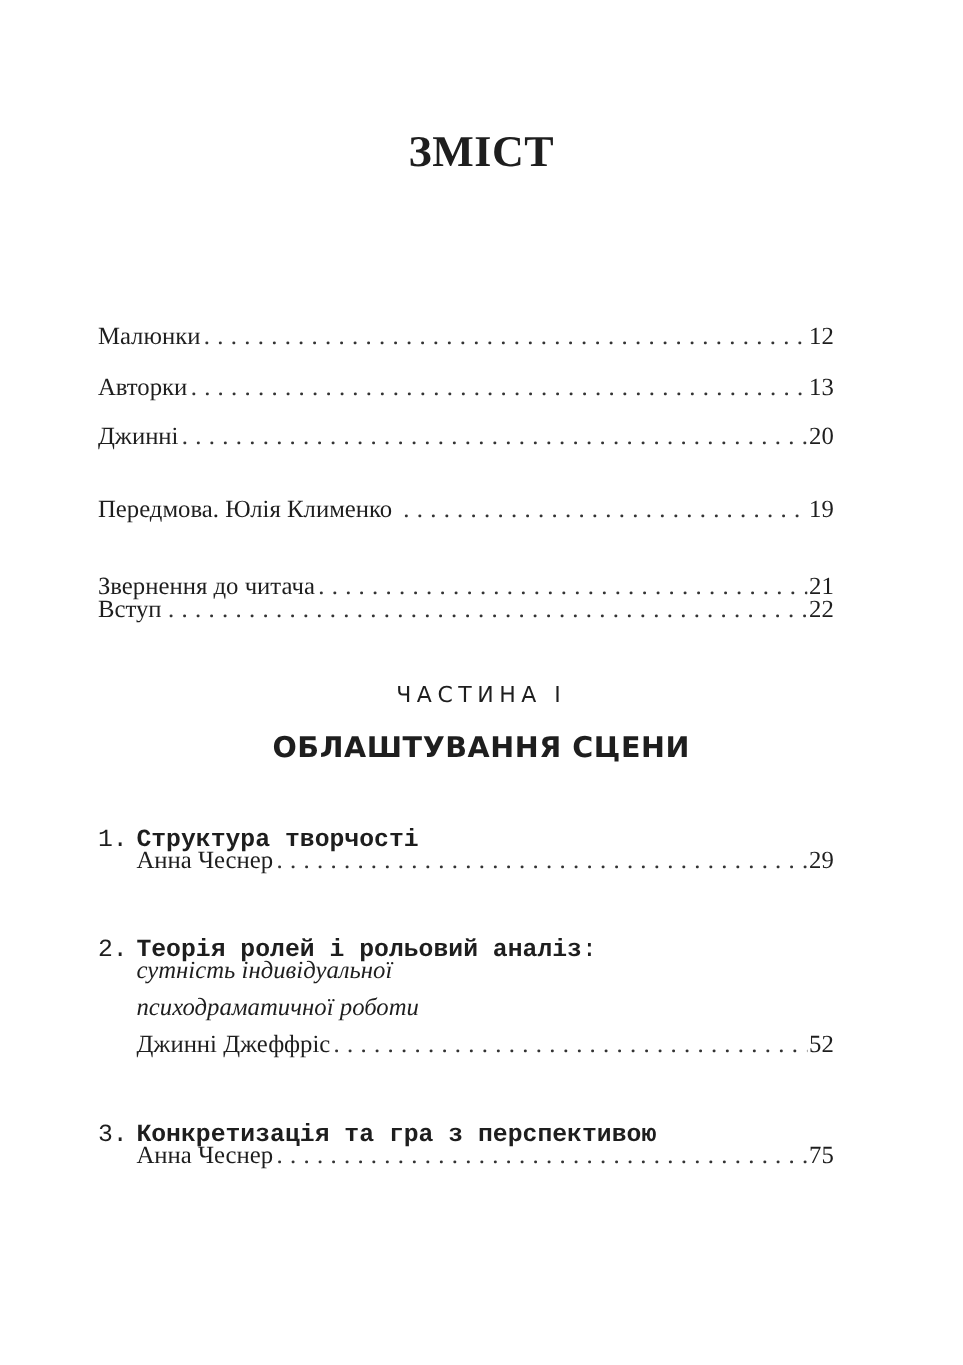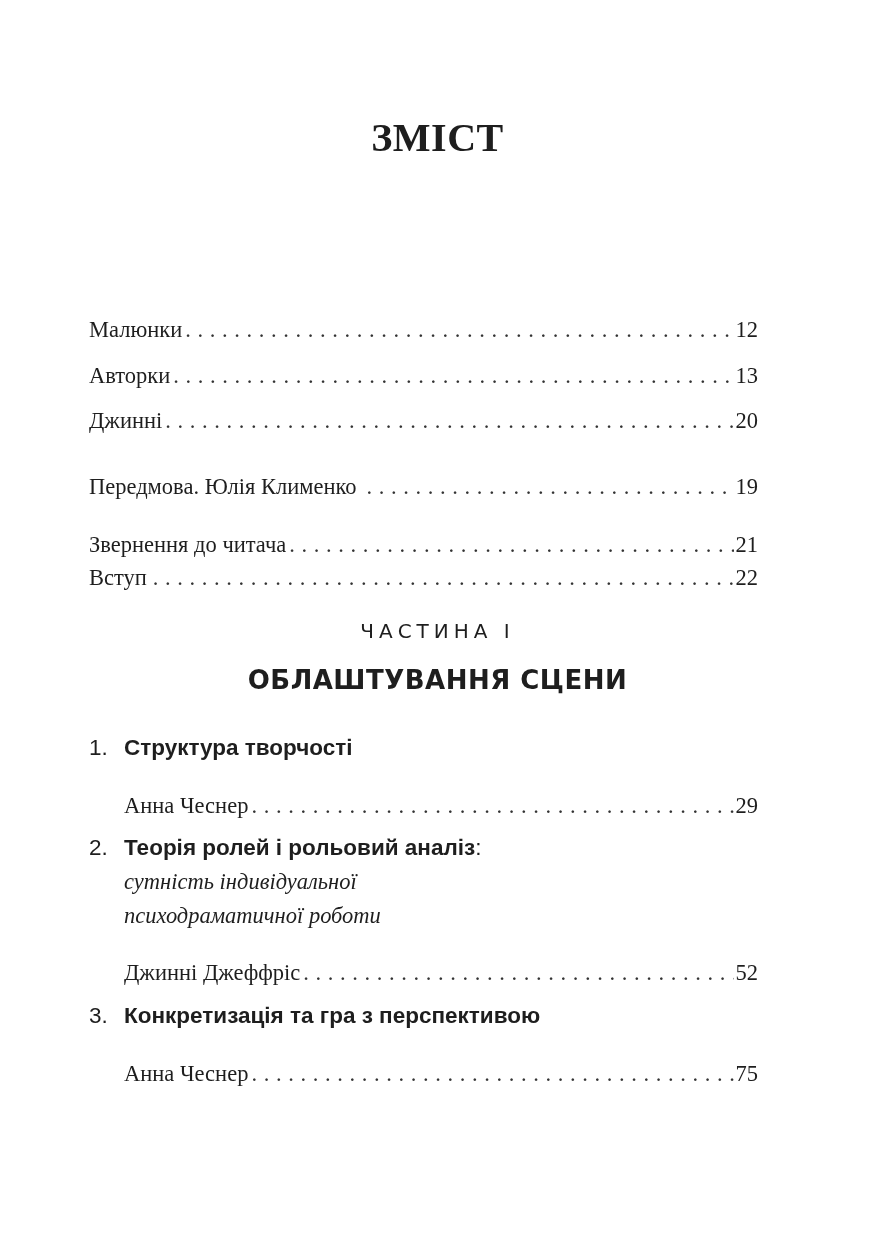--- a/index.html
+++ b/index.html
@@ -26,39 +26,39 @@
     .leader {
       flex: 1 1 auto; overflow: hidden; margin: 0 2px 0 3px;
       white-space: nowrap; letter-spacing: 5.7px;
       color: #333;
     }
     .leader::before {
       content: ". . . . . . . . . . . . . . . . . . . . . . . . . . . . . . . . . . . . . . . . . . . . . . . . . . . . . . . . . . . . . . . . . . . . . . . . . . . . . . .";
       letter-spacing: 0;
       word-spacing: 1px;
     }
-    .page-num { flex: 0 0 auto; margin-top: 24px; }
+    .page-num { flex: 0 0 auto; }
     .part-label {
       position: absolute; left: 0; width: 875px; top: 616px;
       text-align: center;
       font-family: "DejaVu Sans", sans-serif;
       font-size: 20px; letter-spacing: 5px; font-weight: normal;
       line-height: 30px;
     }
     .part-title {
       position: absolute; left: 0; width: 875px; top: 662px;
       text-align: center;
       font-family: "DejaVu Sans", sans-serif;
       font-weight: bold; font-size: 26px; letter-spacing: 0.5px;
       line-height: 36px;
     }
     .chap-head {
       position: absolute; left: 89px; width: 680px;
-      font-family: Liberation Sans, sans-serif;
-      font-size: 22.5px; line-height: 30px; white-space: nowrap;
+      font-family: Liberation Mono, monospace;
+      font-size: 22.5px; line-height: 30px; white-space: nowrap; margin-top: 15px;
     }
     .chap-num { display: inline-block; width: 35px; }
     .chap-title { font-weight: bold; }
     .sub {
       position: absolute; left: 124px;
       font-family: "Liberation Serif", serif;
       font-size: 22.5px; line-height: 30px; white-space: nowrap; font-style: italic;
     }
   </style>
 </head>
@@ -80,21 +80,21 @@
   <span class="it">Джинні</span>
   <span class="leader"></span>
   <span class="page-num">20</span>
 </div>
 
 <div class="toc-line" style="top:448px">
   <span>Передмова.</span>&nbsp;<span class="it">Юлія Клименко</span>
   <span class="leader" style="margin-left:10px"></span>
   <span class="page-num">19</span>
 </div>
-<div class="toc-line" style="top:506px">
+<div class="toc-line" style="top:518px">
   <span>Звернення до читача</span>
   <span class="leader"></span>
   <span class="page-num">21</span>
 </div>
 <div class="toc-line" style="top:539px">
   <span>Вступ</span>
   <span class="leader" style="margin-left:6px"></span>
   <span class="page-num">22</span>
 </div>
 

